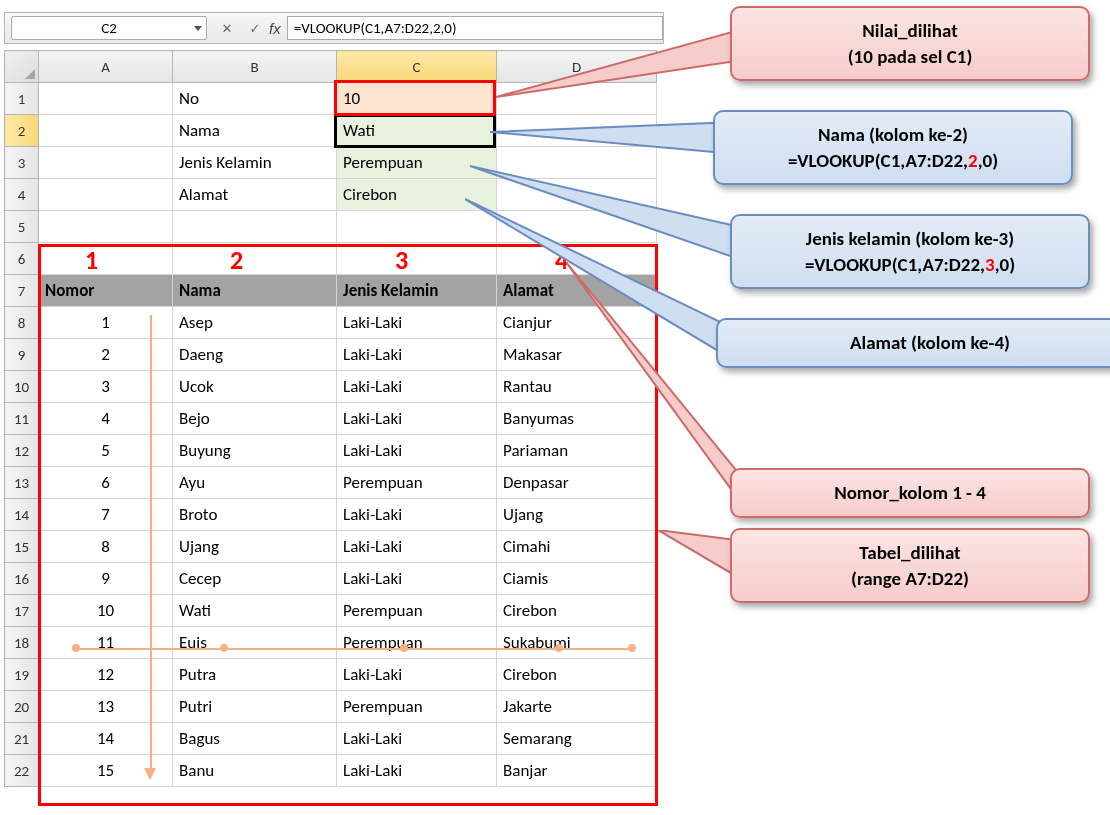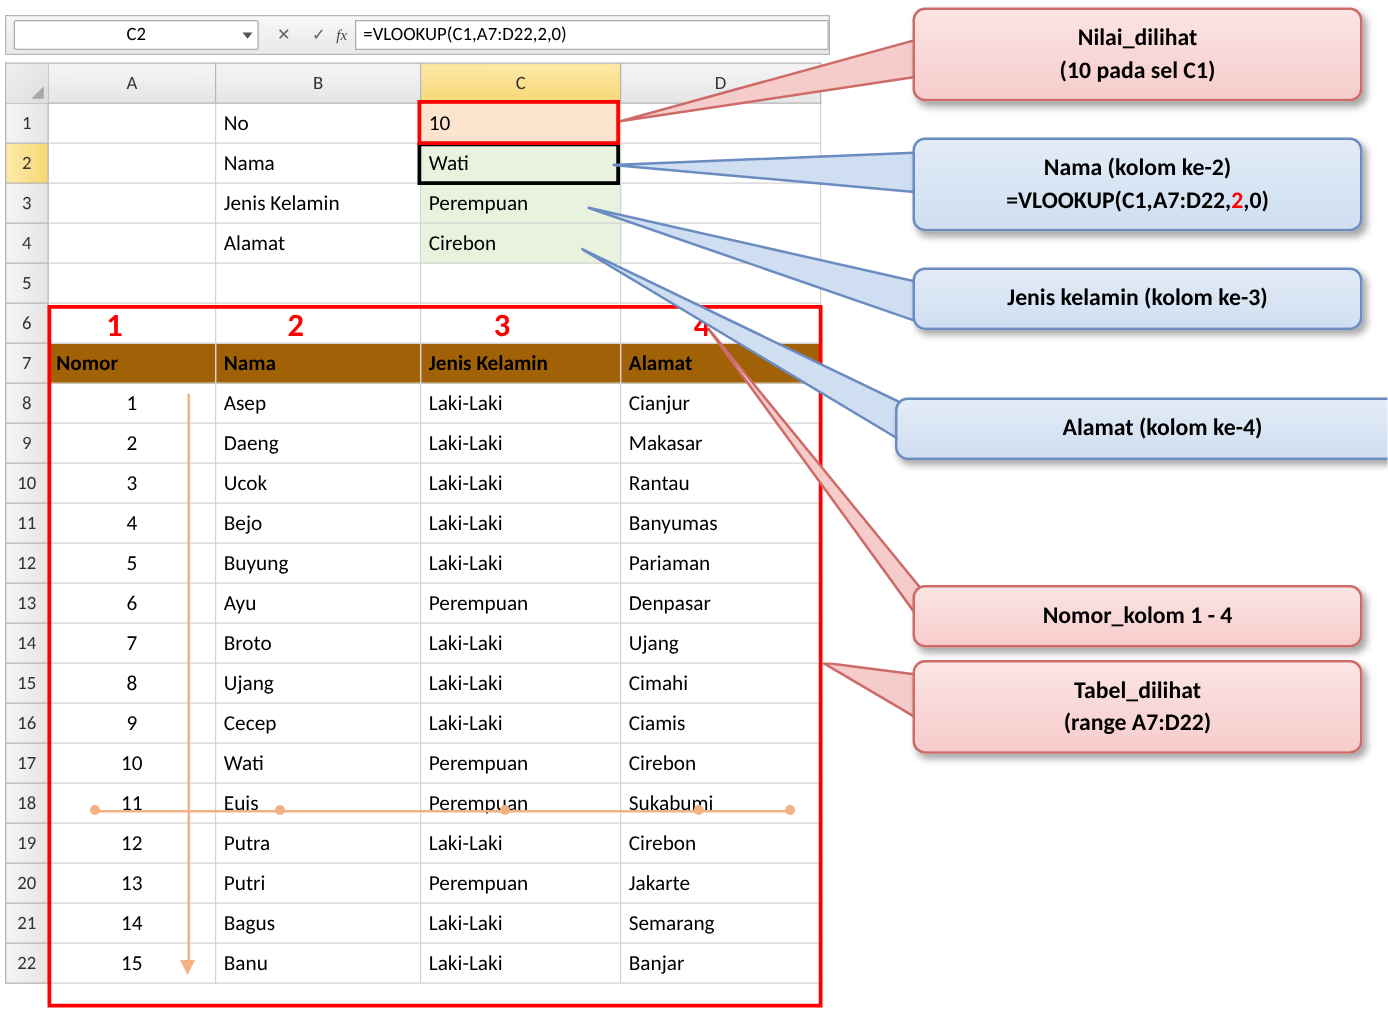--- a/index.html
+++ b/index.html
@@ -51,22 +51,22 @@
   }
   .fx-btn {
     width: 24px; height: 22px;
     display: flex; align-items:center; justify-content:center;
     margin: 0 2px;
     color: #666;
     font-size: 13px;
   }
   .fx-label {
     font-style: italic;
-    font-family: Liberation Serif, serif;
-    font-size: 12px;
+    font-family: Liberation Sans, sans-serif;
+    font-size: 15px;
     color: #444;
     margin-right: 6px;
   }
   .formula-input {
     flex: 1;
     background: #fff;
     border: 1px solid #aaa;
     height: 24px;
     padding: 2px 6px;
     font-size: 15px;
@@ -119,21 +119,21 @@
   }
   .sheet .colA { width: 134px; }
   .sheet .colB { width: 164px; }
   .sheet .colC { width: 160px; }
   .sheet .colD { width: 160px; }
   .center { text-align: center !important; }
   .rowhdr-active { background: linear-gradient(to right, #fde9a9, #f8d775) !important; }
   .colhdr-active { background: linear-gradient(to bottom, #fde9a9, #f8d775) !important; }
   .cell-c1 { background: #fce4cf; }
   .cell-result { background: #e9f1df; }
-  .table-header-row td { background: #a16207; font-weight: bold; }
+  .table-header-row td { background: #a3a3a3; font-weight: bold; }
   .active-cell-border {
     position: absolute;
     border: 3px solid #000;
     background: transparent;
     z-index: 5;
   }
   .red-box {
     position: absolute;
     border: 3px solid #ff0000;
     z-index: 6;
@@ -413,32 +413,35 @@
 <div class="orange-dot" style="top:644px; left:628px;"></div>
 
 <div class="callout pink" style="top:6px; left:730px; width:360px;">
   <span>Nilai_dilihat</span><br>
   <span>(10 pada sel C1)</span>
 </div>
 <svg class="callout-tail" style="top:25px; left:496px; width:240px; height:80px;">
   <polygon points="0,72 240,36 240,6" fill="#f6cccb" stroke="#cc6b68" stroke-width="2"></polygon>
 </svg>
 
-<div class="callout blue" style="top:110px; left:730px; width:360px;">
+<div class="callout blue" style="top:110px; left:713px; width:360px;">
   <span>Nama (kolom ke-2)</span><br>
   <span class="formula-line">
     <span>=VLOOKUP(C1,A7:D22,</span><span class="red">2</span><span>,0)</span>
   </span>
 </div>
 <svg class="callout-tail" style="top:120px; left:490px; width:246px; height:50px;">
   <polygon points="0,12 246,2 246,34" fill="#cfdef1" stroke="#6b8cc0" stroke-width="2"></polygon>
 </svg>
 
 <div class="callout blue" style="top:214px; left:730px; width:360px;">
   <span>Jenis kelamin (kolom ke-3)</span><br>
+  <span class="formula-line">
+    <span>=VLOOKUP(C1,A7:D22,</span><span class="red">3</span><span>,0)</span>
+  </span>
 </div>
 <svg class="callout-tail" style="top:160px; left:470px; width:266px; height:100px;">
   <polygon points="0,6 266,66 266,98" fill="#cfdef1" stroke="#6b8cc0" stroke-width="2"></polygon>
 </svg>
 
 <div class="callout blue" style="top:318px; left:716px; width:428px;">
   <span>Alamat (kolom ke-4)</span><br>
 </div>
 <svg class="callout-tail" style="top:195px; left:465px; width:270px; height:170px;">
   <polygon points="0,4 270,134 270,166" fill="#cfdef1" stroke="#6b8cc0" stroke-width="2"></polygon>

